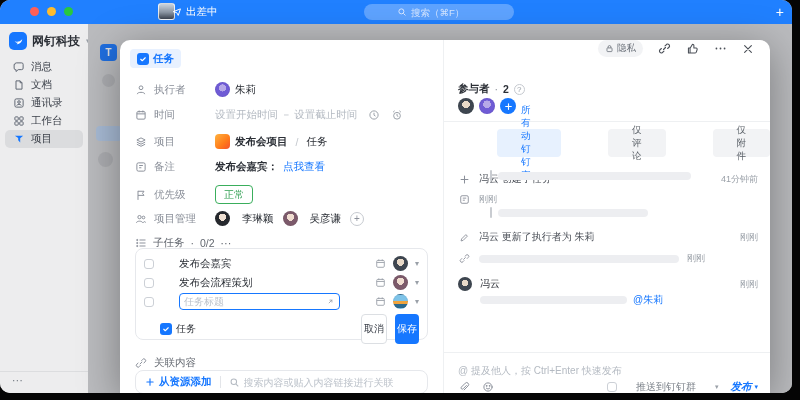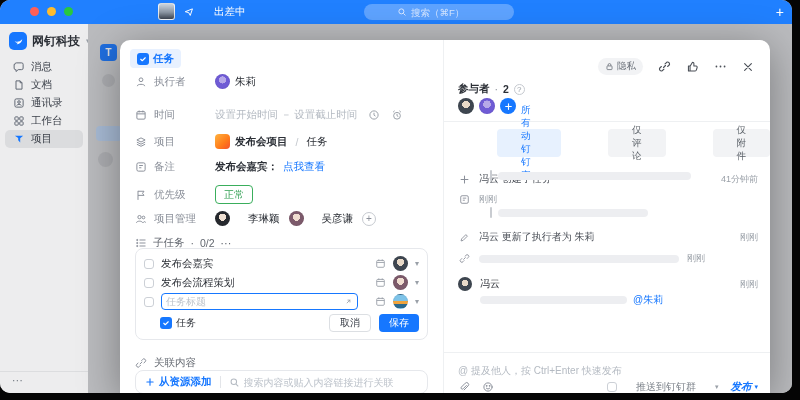--- a/index.html
+++ b/index.html
@@ -9,21 +9,21 @@
   .window { position:absolute; left:0; top:0; width:792px; height:393px;
     border-radius:10px; overflow:hidden; background:#cfd0d2; }
 
   
   .titlebar { position:absolute; left:0; top:0; right:0; height:24px; background:#2080ff; }
   .lights { position:absolute; left:30px; top:7px; display:flex; gap:8px; }
   .light { width:9px; height:9px; border-radius:50%; }
   .l-red{background:#ff5f57;} .l-yel{background:#febc2e;} .l-grn{background:#28c840;}
   .tb-avatar { position:absolute; left:158px; top:3px; width:17px; height:17px; border-radius:3px;
     background:linear-gradient(180deg,#cbd4de 0%,#8c97a4 55%,#3c4450 100%); border:1px solid rgba(255,255,255,.8); }
-  .tb-status { position:absolute; left:184px; top:5px; display:flex; align-items:center; gap:20px;
+  .tb-status { position:absolute; left:172px; top:5px; display:flex; align-items:center; gap:4px;
     color:#fff; font-size:10.5px; }
   .tb-search { position:absolute; left:364px; top:4px; width:150px; height:16px; border-radius:9px;
     background:rgba(255,255,255,.28); display:flex; align-items:center; justify-content:center; gap:4px; }
   .tb-search input { border:none; outline:none; background:transparent; width:70px;
     font-size:9.5px; color:#eaf2ff; }
   .tb-search input::placeholder { color:#d6e6ff; }
   .tb-plus { position:absolute; right:8px; top:4px; color:#fff; font-size:14px; line-height:16px; }
 
   
   .sidebar { position:absolute; left:0; top:24px; bottom:0; width:88px; background:#ededee; }
@@ -50,59 +50,59 @@
 
   
   .modal { position:absolute; left:120px; top:40px; width:650px; height:353px; background:#fff;
     border-radius:10px 10px 0 0; box-shadow:0 8px 40px rgba(0,0,0,.35); }
   .v-div { position:absolute; left:323px; top:0; bottom:0; width:1px; background:#eef0f2; }
 
   .type-badge { position:absolute; left:10px; top:9px; height:19px; display:flex; align-items:center; gap:4px;
     background:#e8f1ff; border-radius:4px; padding:0 7px; color:#1677ff; font-size:10.5px; font-weight:bold; }
   .badge-check { width:12px; height:12px; border-radius:3px; background:#1677ff;
     display:flex; align-items:center; justify-content:center; flex:none; }
-  .m-actions { position:absolute; right:16px; top:18px; display:flex; align-items:center; gap:15px;justify-content:flex-end; }
+  .m-actions { position:absolute; right:16px; top:0; display:flex; align-items:center; gap:15px;justify-content:flex-end; }
   .privacy { display:flex; align-items:center; gap:3px; background:#f2f3f5; border-radius:9px;
     height:17px; padding:0 7px; color:#696f78; font-size:9.5px; }
   .act-ic { color:#4a4f57; display:flex; }
 
   
   .m-left { position:absolute; left:0; top:34px; width:323px; }
   .f-row { position:absolute; left:15px; display:flex; align-items:center; }
   .f-label { display:flex; align-items:center; gap:7px; width:80px; color:#8a8f99; font-size:10.5px; }
   .f-value { display:flex; align-items:center; gap:5px; font-size:10.5px; color:#2b2f36; }
   .avatar { width:15px; height:15px; border-radius:50%; flex:none; border:1px solid rgba(0,0,0,.04); }
   .av-purple { background:radial-gradient(circle at 50% 38%,#b6a8e8 0 34%,#6f5bd5 35% 100%); }
   .av-man   { background:radial-gradient(circle at 50% 40%,#e8d9c8 0 34%,#3e4650 35% 100%); }
   .av-woman { background:radial-gradient(circle at 50% 40%,#f0ddd0 0 34%,#7c5a6b 35% 100%); }
   .av-girl  { background:radial-gradient(circle at 50% 40%,#efe0d2 0 34%,#26292e 35% 100%); }
   .av-sun   { background:linear-gradient(180deg,#7ec3e8 0 45%,#f0a43c 45% 70%,#2b6a8f 70% 100%); }
   .ph-gray { color:#b4bac2; font-size:10.5px; }
   .proj-ic { width:15px; height:15px; border-radius:4px; background:linear-gradient(135deg,#ffb23e,#ff7a1a 60%,#f5512e); }
   .crumb-sep { color:#c2c6cc; margin:0 3px; }
   .link-blue { color:#1677ff; }
   .prio { border:1px solid #3aae5c; color:#2f9e50; font-size:10px; border-radius:4px; padding:1.5px 8px; }
-  .chip { display:flex; align-items:center; gap:18px; font-size:10.5px; color:#2b2f36; }
+  .chip { display:flex; align-items:center; gap:12px; font-size:10.5px; color:#2b2f36; }
   .add-circle { width:14px; height:14px; border-radius:50%; border:1px solid #c6cad0; color:#8a8f99;
     font-size:10px; line-height:12px; text-align:center; }
   .sub-head { color:#62676f; font-size:10.5px; display:flex; align-items:center; gap:6px; }
   .sub-card { position:absolute; left:15px; top:174px; width:293px; height:92px;
     border:1px solid #e6e8ec; border-radius:8px; padding:5px 8px 0 8px; }
-  .st-row { display:flex; align-items:center; height:19px; gap:7px;justify-content:center; }
+  .st-row { display:flex; align-items:center; height:19px; gap:25px;justify-content:center; }
   .cbx { width:10px; height:10px; border:1px solid #ccd0d6; border-radius:3px; flex:none; }
   .st-title { flex:1; font-size:10.5px; color:#2b2f36; }
   .st-ics { display:flex; align-items:center; gap:7px; color:#9aa0a8; }
   .chev { color:#9aa0a8; font-size:8px; }
   .st-input { flex:1; height:17px; border:1px solid #1677ff; border-radius:4px; display:flex;
     align-items:center; padding:0 4px; margin-right:10px; }
   .st-input input { border:none; outline:none; flex:1; font-size:10px; color:#2b2f36; background:transparent; }
   .st-input input::placeholder { color:#bcc2ca; }
   .st-footer { display:flex; align-items:center; margin-top:3px; }
   .tiny-badge { display:flex; align-items:center; gap:4px; font-size:10px; color:#2b2f36; margin-left:16px; }
-  .btn { height:18px; border-radius:4px; font-size:10px; padding:0 10px; display:flex; align-items:center; }
+  .btn { height:30px; border-radius:4px; font-size:10px; padding:0 2px; display:flex; align-items:center; }
   .btn-cancel { border:1px solid #dcdfe3; color:#3c414a; background:#fff; margin-left:auto; }
   .btn-save { background:#1677ff; color:#fff; margin-left:8px; border:none; }
   .rel-head { position:absolute; left:15px; top:282px; display:flex; align-items:center; gap:7px;
     color:#62676f; font-size:10.5px; }
   .rel-row { position:absolute; left:15px; top:296px; width:293px; height:24px; border:1px solid #e6e8ec;
     border-radius:8px; display:flex; align-items:center; padding:0 9px; gap:8px; }
   .rel-add { display:flex; align-items:center; gap:4px; color:#1677ff; font-size:10.5px; font-weight:bold; }
   .rel-sep { width:1px; height:12px; background:#e3e5e9; }
   .rel-search { display:flex; align-items:center; gap:4px; flex:1; color:#b4bac2; }
   .rel-search input { border:none; outline:none; flex:1; font-size:10px; color:#2b2f36; background:transparent; }
@@ -286,21 +286,21 @@
           </span>
         <span class="act-ic">
             <svg width="12" height="12" viewBox="0 0 16 16" fill="none" stroke="currentColor" stroke-width="1.5" stroke-linecap="round">
               <path d="m3.5 3.5 9 9M12.5 3.5l-9 9"></path>
             </svg>
           </span>
       </div>
 
       <div class="m-left">
 
-        <div class="f-row" style="top:0">
+        <div class="f-row" style="top:8px">
           <span class="f-label">
             <svg width="12" height="12" viewBox="0 0 16 16" fill="none" stroke="#8a8f99" stroke-width="1.3">
                 <circle cx="8" cy="5" r="2.5"></circle>
                 <path d="M3 13.5c0-3.2 10-3.2 10 0"></path>
               </svg>
             <span>执行者</span>
           </span>
           <span class="f-value">
             <span class="avatar av-purple"></span>
             <span>朱莉</span>

